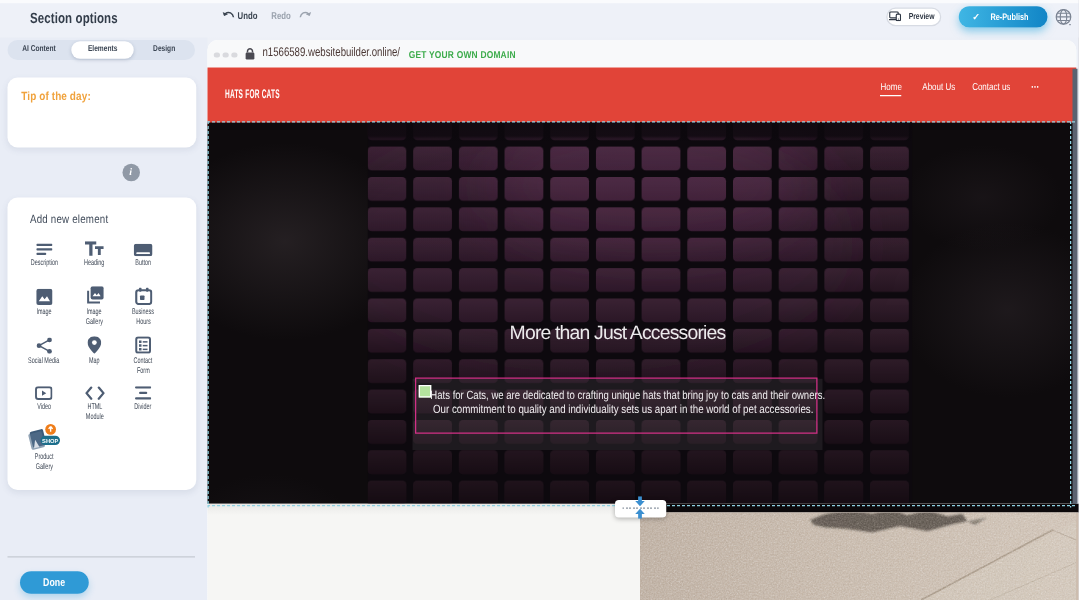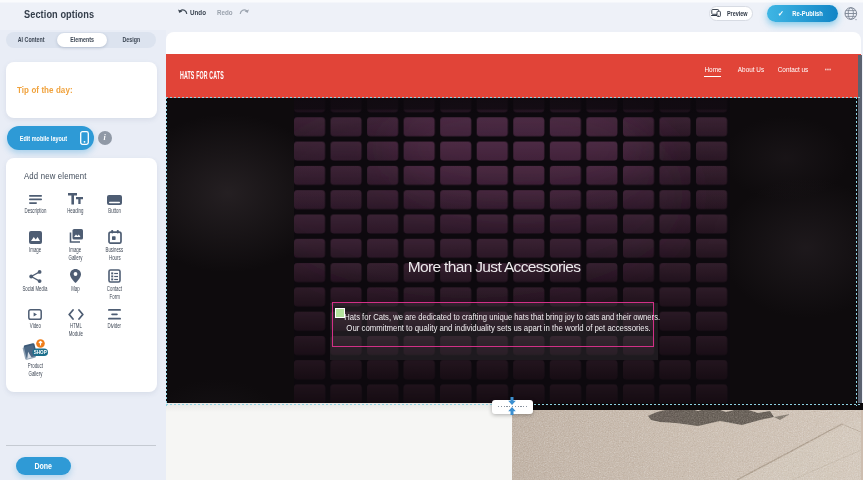--- a/index.html
+++ b/index.html
@@ -18,21 +18,21 @@
   .pill { border-radius:99px; display:flex; align-items:center; justify-content:center; }
   #preview-btn { left:709px; top:5.5px; width:43.5px; height:15px; background:#fff; border:1px solid #d7dbe3; color:#2e3744; font-size:7px; font-weight:bold; gap:3px; }
   #republish { left:767px; top:4.5px; width:71px; height:17px; background:linear-gradient(90deg,#3fb6e4,#1185c6); color:#fff; font-size:7.5px; font-weight:bold; gap:4px; box-shadow:0 3px 7px rgba(48,170,220,.55); }
   #globe { left:843px; top:6px; width:16px; height:16px; }
 
   
   #sidebar { left:0; top:30px; width:166px; height:450px; background:#e9edf6; }
   #tabs { left:6px; top:1.5px; width:150px; height:16.5px; background:#dce3ef; border-radius:9px; display:flex; align-items:center; }
   .tab { font-size:6.8px; font-weight:bold; color:#3c4654; text-align:center; flex:1; }
   #tab-elements { position:absolute; left:51px; top:1.5px; width:50px; height:13.5px; background:#fff; border-radius:8px; box-shadow:0 1px 3px rgba(60,80,110,.25); display:flex; align-items:center; justify-content:center; }
-  #tipcard { left:6px; top:32px; width:151px; height:56px; background:#fff; border-radius:8px; box-shadow:0 2px 5px rgba(90,110,140,.12); padding:22px 11px; }
+  #tipcard { left:6px; top:32px; width:151px; height:56px; background:#fff; border-radius:8px; box-shadow:0 2px 5px rgba(90,110,140,.12); padding:10px 11px; }
   #tipcard h3 { color:#f0a23c; font-size:9.5px; margin-bottom:6px; letter-spacing:.1px; }
   #tipcard p { color:#4b8fc3; font-size:7.3px; line-height:1.38; }
   #editmob { left:7px; top:96px; width:87px; height:24px; background:#2e9ad6; color:#fff; font-size:7.3px; font-weight:bold; gap:5px; box-shadow:0 3px 6px rgba(46,154,214,.35); }
   #infoc { left:97.5px; top:100.5px; width:14px; height:14px; background:#9099a6; border-radius:50%; color:#fff; font-size:8px; font-weight:bold; display:flex; align-items:center; justify-content:center; font-family:"Liberation Serif",serif; font-style:italic; }
   #addcard { left:6px; top:127.5px; width:151px; height:234px; background:#fff; border-radius:8px; box-shadow:0 2px 5px rgba(90,110,140,.12); }
   #addcard h3 { position:absolute; left:18px; top:12px; font-size:9.5px; font-weight:500; color:#404b5a; letter-spacing:.2px; }
   .cell { position:absolute; width:40px; text-align:center; color:#3d4654; }
   .cell .ic { height:14px; display:flex; align-items:flex-end; justify-content:center; }
   .cell .lb { font-size:6.6px; line-height:1.25; margin-top:2px; color:#3d4654; }
   .cell .lb .cxc { transform:scaleX(.66); }
@@ -126,27 +126,20 @@
       <div class="tab"><span class="cxc">AI Content</span></div>
       <div class="tab" style="opacity:0">Elements</div>
       <div class="tab"><span class="cxc">Design</span></div>
       <div id="tab-elements">
         <span class="tab"><span class="cxc">Elements</span></span>
       </div>
     </div>
     <div class="abs" id="tipcard">
       <h3><span class="cx" style="transform:scaleX(.84)">Tip of the day:</span></h3>
     </div>
-    <div class="abs pill" id="editmob">
-      <span class="cxc" style="transform:scaleX(.75)">Edit mobile layout</span>
-      <svg width="9" height="14" viewBox="0 0 9 14">
-        <rect x=".7" y=".7" width="7.6" height="12.6" rx="1.8" fill="none" stroke="#fff" stroke-width="1.3"></rect>
-        <circle cx="4.5" cy="10.8" r=".9" fill="#fff"></circle>
-      </svg>
-    </div>
     <div class="abs" id="infoc">i</div>
     <div class="abs" id="addcard">
       <h3><span class="cx" style="transform:scaleX(.82)">Add new element</span></h3>
       <div class="cell" style="left:9px;top:33.5px">
         <div class="ic">
           <svg width="13" height="11" viewBox="0 0 13 11">
             <rect x="0" y="1" width="13" height="1.7" rx=".8" fill="#4e5d73"></rect>
             <rect x="0" y="4.6" width="13" height="1.7" rx=".8" fill="#4e5d73"></rect>
             <rect x="0" y="8.2" width="8" height="1.7" rx=".8" fill="#4e5d73"></rect>
           </svg>
@@ -279,20 +272,33 @@
         <div class="lb"><span class="cxc">Product</span><br><span class="cxc">Gallery</span></div>
       </div>
     </div>
     <div class="abs" id="divider-line"></div>
     <div class="abs pill" id="done">
       <span class="cxc">Done</span>
     </div>
   </div>
 
   <div class="abs" id="preview">
+    <div class="abs" id="bbar">
+      <div class="dot" style="left:5px"></div>
+      <div class="dot" style="left:12px"></div>
+      <div class="dot" style="left:19px"></div>
+      <div id="urlrow">
+        <svg width="8" height="10" viewBox="0 0 8 10">
+          <rect x="0.5" y="4" width="7" height="5.5" rx="1" fill="#4a4a52"></rect>
+          <path d="M2 4V3a2 2 0 0 1 4 0v1" fill="none" stroke="#4a4a52" stroke-width="1.2"></path>
+        </svg>
+        <span id="urltxt"><span class="cx" style="transform:scaleX(.77)">n1566589.websitebuilder.online/</span></span>
+        <span id="getdom"><span class="cx" style="transform:scaleX(.84)">GET YOUR OWN DOMAIN</span></span>
+      </div>
+    </div>
     <div class="abs" id="rheader">
       <div id="logo">HATS FOR CATS</div>
       <span class="navitem" style="left:546.5px">Home</span>
       <span class="navitem" style="left:584.8px">About Us</span>
       <span class="navitem" style="left:627px">Contact us</span>
       <span class="navitem" style="left:661.8px;font-weight:bold">⋯</span>
       <div id="nav-underline"></div>
     </div>
     <div class="abs" id="dark">
       <div id="tiles"><svg width="436" height="310" viewBox="0 0 436 310">

